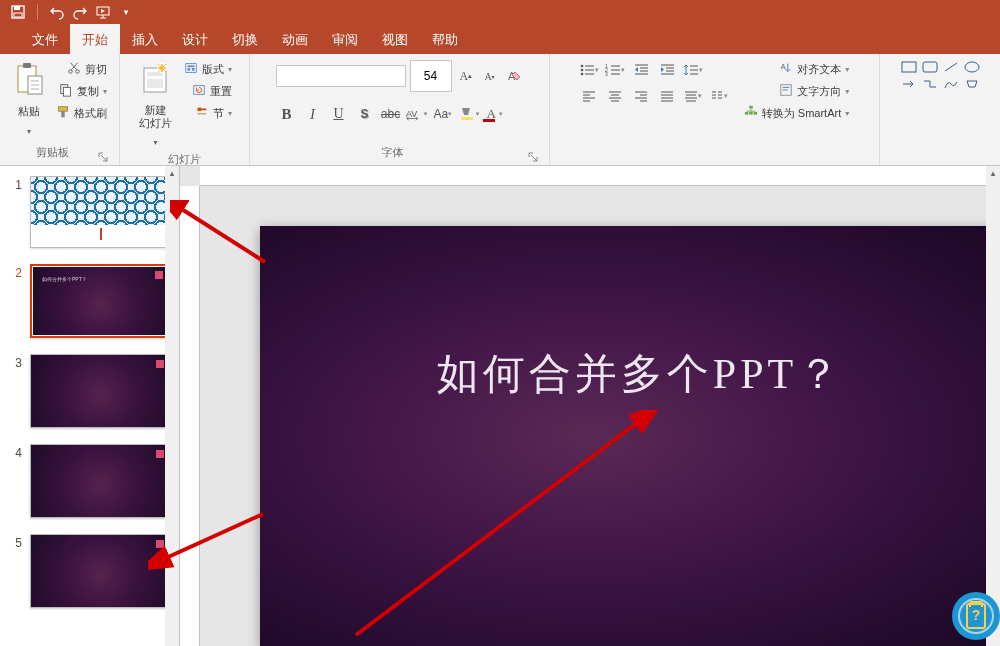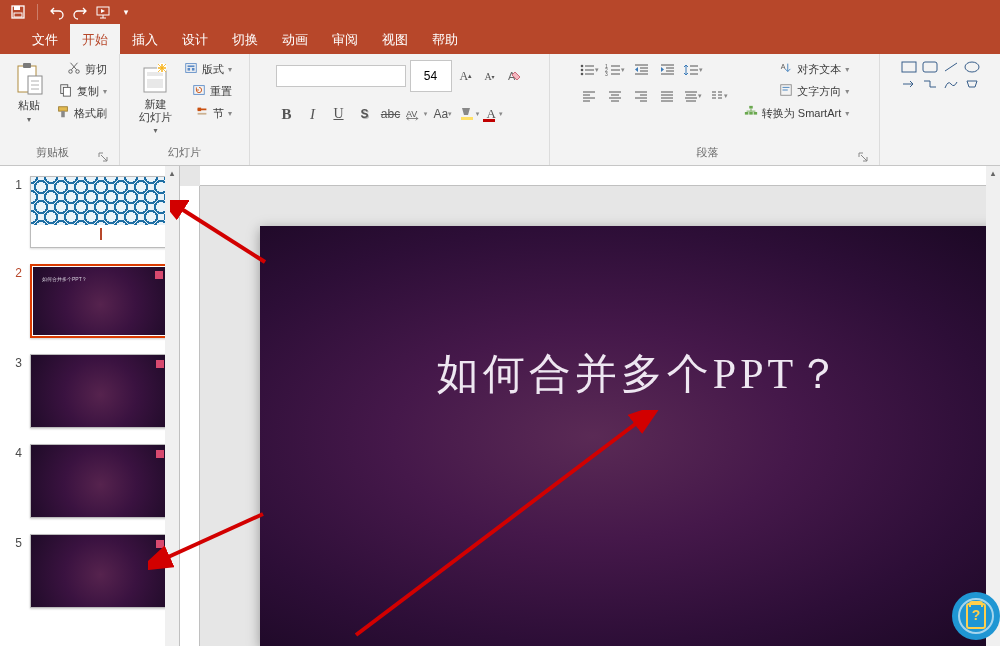--- a/index.html
+++ b/index.html
@@ -13,21 +13,21 @@
   
   .tabs { height:30px; background:#b7472a; display:flex; padding-left:20px; color:#fff; font-size:13px; }
   .tab { padding:7px 12px; cursor:pointer; }
   .tab.active { background:#f3f3f3; color:#b7472a; font-weight:500; }
   .tellme { display:flex; align-items:center; gap:6px; padding:7px 8px; cursor:text; opacity:0.95; }
   
   .ribbon { height:112px; background:#f3f3f3; border-bottom:1px solid #c6c6c6; display:flex; }
   .group { border-right:1px solid #dcdcdc; padding:6px 8px 2px 8px; display:flex; flex-direction:column; justify-content:space-between; align-items:center; }
   .group-label { font-size:11px; color:#6b6b6b; padding:3px 0; text-align:center; width:100%; }
   .group-body { display:flex; align-items:flex-start; gap:6px; }
-  .bigbtn { display:flex; flex-direction:column; align-items:center; gap:2px; padding:2px 4px; cursor:pointer; color:#3b3b3b; font-size:11px; }
+  .bigbtn { display:flex; flex-direction:column; align-items:center; gap:8px; padding:2px 4px; cursor:pointer; color:#3b3b3b; font-size:11px; }
   .bigbtn svg { display:block; }
   .vstack { display:flex; flex-direction:column; gap:4px;align-items:flex-end; }
   .smbtn { display:flex; align-items:center; gap:4px; font-size:11px; color:#3b3b3b; cursor:pointer; padding:1px 2px; }
   .fontrow { display:flex; align-items:center; gap:4px; margin-bottom:6px; }
   .fontname { width:130px; height:22px; border:1px solid #c6c6c6; background:#fff; font-size:12px; padding:0 4px; }
   .fontsize { width:42px; height:32px; border:1px solid #c6c6c6; background:#fff; font-size:12px; text-align:center; }
   .ibtn { width:20px; height:20px; display:flex; align-items:center; justify-content:center; color:#555; font-size:12px; cursor:pointer; }
   .ibtn svg { display:block; }
   .iconrow { display:flex; align-items:center; gap:4px; }
   .iconrow .ibtn { width:22px; }
@@ -275,20 +275,26 @@
             </svg>
             <span style="font-size:7px;color:#888">▾</span>
           </span>
         <span class="ibtn">
             <span style="font-family:serif;font-size:13px">A</span>
             <span style="display:inline-block;width:12px;height:3px;background:#c00000;margin-left:-11px;margin-top:12px;position:absolute"></span>
             <span style="font-size:7px;color:#888;margin-left:3px">▾</span>
           </span>
       </div>
     </div>
+    <div style="display:flex;width:100%;align-items:flex-end;">
+      <span class="group-label" style="flex:1">字体</span>
+      <span class="launcher"><svg width="12" height="12" viewBox="0 0 12 12">
+            <path d="M2 2 H6 M2 2 V6 M4 4 L10 10 M10 6 V10 H6" stroke="#888" fill="none"></path>
+          </svg></span>
+    </div>
   </div>
 
   <div class="group" style="width:330px">
     <div class="group-body">
       <div class="para-left">
         <div class="iconrow">
           <span class="ibtn">
               <svg width="16" height="14">
                 <circle cx="3" cy="3" r="1.3" fill="#555"></circle>
                 <line x1="6" y1="3" x2="15" y2="3" stroke="#555"></line>
@@ -417,26 +423,20 @@
                 <line x1="8" y1="4" x2="8" y2="7" stroke="#6aa84f"></line>
                 <line x1="3" y1="7" x2="13" y2="7" stroke="#6aa84f"></line>
                 <rect x="1" y="8" width="4" height="3" fill="#6aa84f"></rect>
                 <rect x="6" y="8" width="4" height="3" fill="#6aa84f"></rect>
                 <rect x="11" y="8" width="4" height="3" fill="#6aa84f"></rect>
               </svg></span>
             <span>转换为 SmartArt</span>
             <span style="font-size:8px;color:#888">▾</span>
           </div>
       </div>
-    </div>
-    <div style="display:flex;width:100%;align-items:flex-end;">
-      <span class="group-label" style="flex:1">段落</span>
-      <span class="launcher"><svg width="12" height="12" viewBox="0 0 12 12">
-            <path d="M2 2 H6 M2 2 V6 M4 4 L10 10 M10 6 V10 H6" stroke="#888" fill="none"></path>
-          </svg></span>
     </div>
   </div>
 
   <div class="group" style="flex:1;border-right:none">
     <div class="group-body">
       <div class="shapesgrid">
         <div>
             <svg width="16" height="12">
               <rect x="1" y="1" width="14" height="10" fill="none" stroke="#385e8a"></rect>
             </svg>

